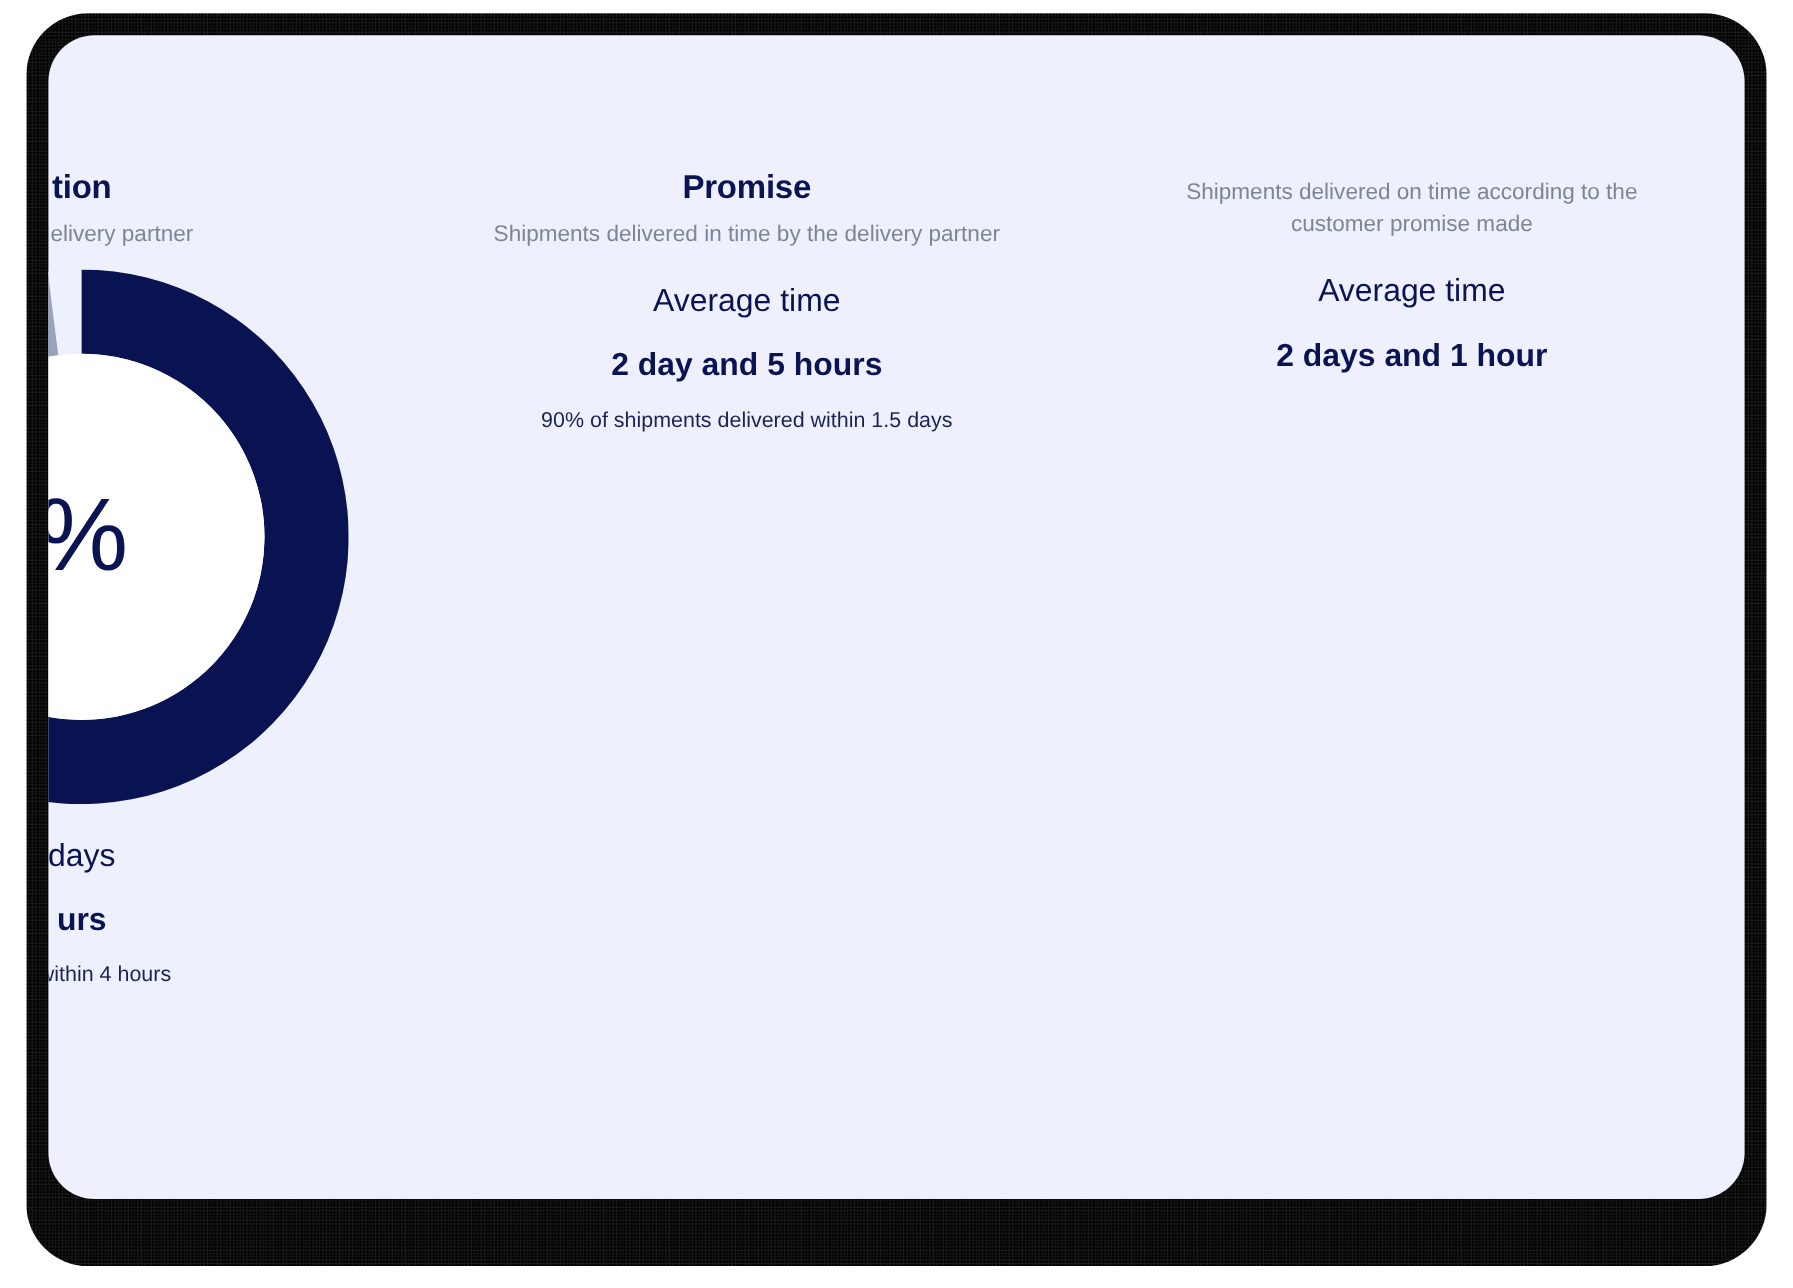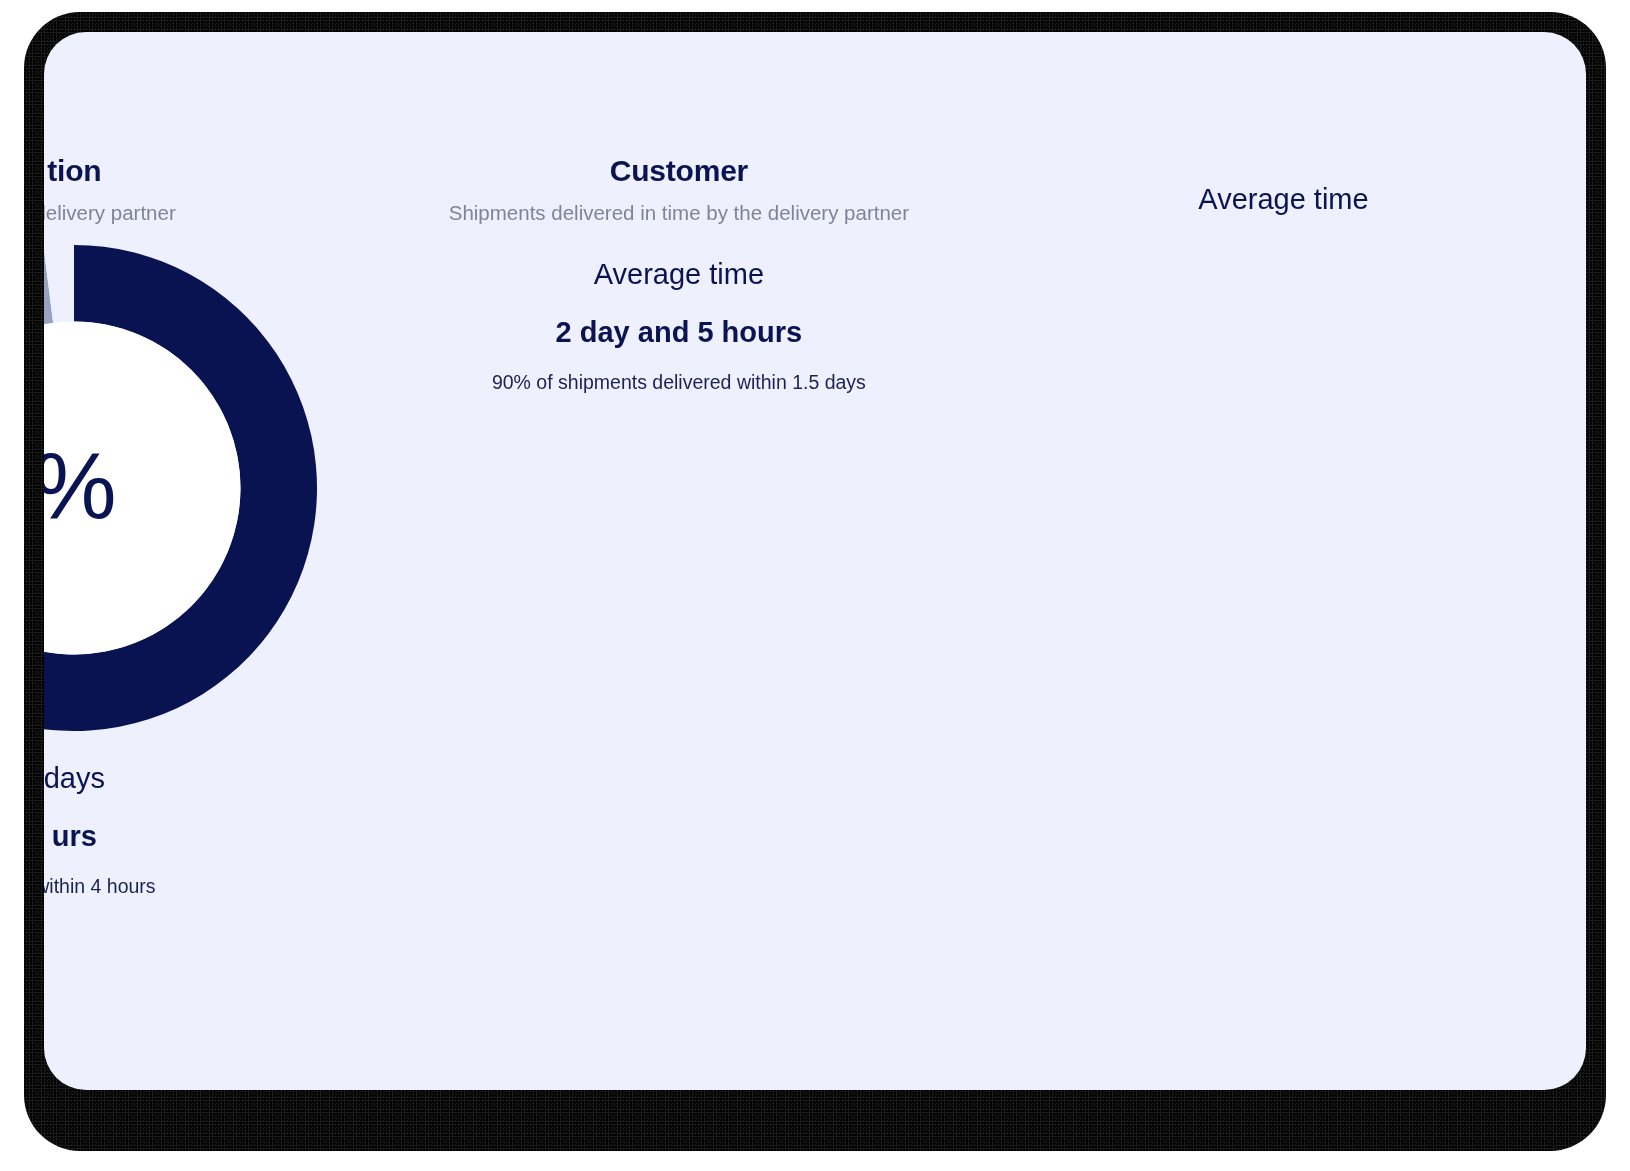--- a/index.html
+++ b/index.html
@@ -173,30 +173,32 @@
           </div>
         </div>
         <div class="card-foot">
           <div class="avg-label">days</div>
           <div class="avg-value">urs</div>
           <div class="avg-note">cted within 4 hours</div>
         </div>
       </div>
 
       <div class="card">
-        <div class="card-title">Customer</div>
+        <div class="card-title">Promise</div>
         <div class="card-sub">Shipments delivered in time by the delivery partner</div>
         <div class="card-foot">
           <div class="avg-label">Average time</div>
           <div class="avg-value">2 day and 5 hours</div>
           <div class="avg-note">90% of shipments delivered within 1.5 days</div>
         </div>
       </div>
 
       <div class="card">
+        <div class="card-sub">Shipments delivered on time according to the customer promise made</div>
         <div class="card-foot">
           <div class="avg-label">Average time</div>
+          <div class="avg-value">2 days and 1 hour</div>
         </div>
       </div>
 
     </div>
   </div>
 </div>
 
 </body></html>

